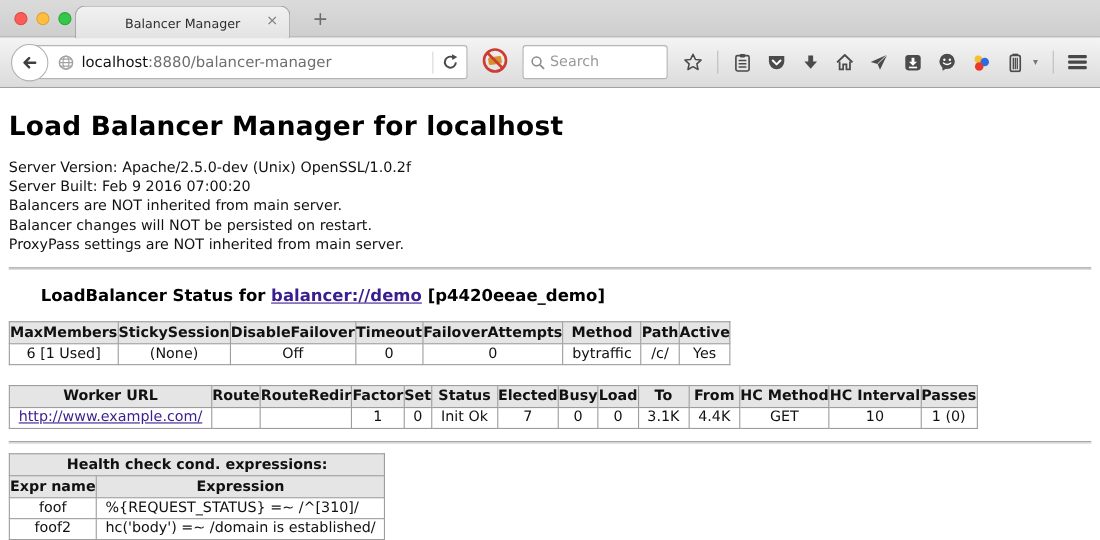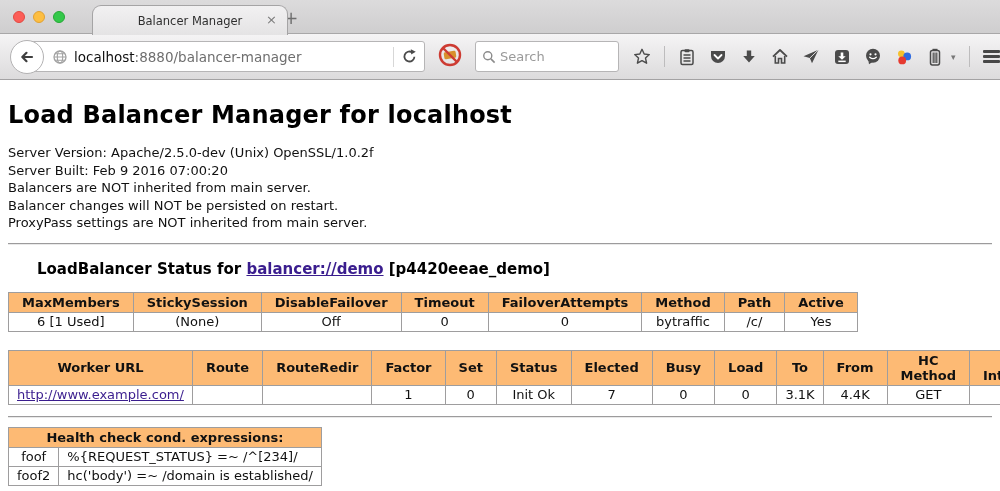--- a/index.html
+++ b/index.html
@@ -7,61 +7,61 @@
   body { font-family: "DejaVu Sans", sans-serif; background:#ffffff; }
   .window { width:1000px; height:491px; overflow:hidden; position:relative; background:#fff; }
 
   
   .tab-bar { height:34px; background:linear-gradient(#dcdbdc,#cfcecf); position:relative; border-bottom:1px solid #a8a7a8; }
   .traffic-lights { position:absolute; left:13px; top:11px; display:flex; gap:8px; }
   .light { width:12px; height:12px; border-radius:50%; }
   .light.red { background:#fc5d57; border:1px solid #e14942; }
   .light.yellow { background:#fdbe41; border:1px solid #e0a134; }
   .light.green { background:#34c84a; border:1px solid #26a835; }
-  .tab { position:absolute; left:92px; top:5px; width:196px; height:30px; background:linear-gradient(#f2f1f2,#e4e3e4);
+  .tab { position:absolute; left:68px; top:5px; width:196px; height:30px; background:linear-gradient(#f2f1f2,#e4e3e4);
          border:1px solid #a5a4a5; border-bottom:none; border-radius:9px 9px 0 0;
          display:flex; align-items:center; justify-content:center; z-index:2; }
   .tab-title { font-size:11.5px; color:#2f2f2f; }
   .tab-close { position:absolute; right:10px; top:7px; font-size:13px; color:#7b7b7b; line-height:14px; cursor:default; }
   .new-tab { position:absolute; left:284px; top:8px; font-size:17px; color:#6d6d6d; }
 
   
   .nav-bar { height:46px; background:linear-gradient(#f5f4f5,#dcdbdc); border-bottom:1px solid #a3a2a3;
              display:flex; align-items:center; padding:0 10px; }
   .back-btn { width:34px; height:34px; border-radius:50%; background:#fff; border:1px solid #b3b2b3;
               display:flex; align-items:center; justify-content:center; z-index:2; flex:none; }
   .url-bar { width:398px; height:31px; background:#fff; border:1px solid #b6b5b6; border-radius:3px;
              margin-left:-17px; padding-left:24px; padding-right:6px; display:flex; align-items:center; flex:none; }
   .url-text { font-size:13.5px; margin-left:6px; white-space:nowrap; overflow:hidden; flex:1; }
   .url-domain { color:#111; }
   .url-rest { color:#6e6e6e; }
   .url-divider { width:1px; height:20px; background:#d7d7d7; margin:0 7px; }
   .block-icon { margin-left:12px; flex:none; }
-  .search-bar { width:144px; height:31px; background:#fff; border:1px solid #b6b5b6; border-radius:3px;
+  .search-bar { width:132px; height:31px; background:#fff; border:1px solid #b6b5b6; border-radius:3px;
                 margin-left:12px; display:flex; align-items:center; padding:0 6px; flex:none; }
   .search-input { border:none; outline:none; width:90px; font-size:13px; color:#333; font-family:"DejaVu Sans",sans-serif; background:transparent; margin-left:4px; }
   .search-input::placeholder { color:#9a9a9a; }
   .icon-row { display:flex; align-items:center; margin-left:14px; gap:13px; flex:none; }
   .tb-sep { width:1px; height:21px; background:#bdbcbd; }
   .tb-icon { width:18px; height:18px; display:flex; align-items:center; justify-content:center; }
   .caret { font-size:9px; color:#777; margin-left:-6px; }
   .hamburger { display:flex; flex-direction:column; gap:2.6px; }
   .hamburger span { display:block; width:17px; height:2.6px; background:#474747; border-radius:1px; }
 
   
   .content { background:#fff; padding:0 8px; height:411px; }
   h1.page-title { font-size:24px; font-weight:bold; color:#000; padding-top:21px; margin-bottom:15px; letter-spacing:0.2px; }
   .info-line { font-size:13px; color:#111; line-height:17.5px; }
   hr.rule { border:none; height:2px; background:#9c9b9c; border-bottom:1px solid #e9e9e9; margin-top:11px; }
   .status-heading { font-size:15px; font-weight:bold; margin-top:15px; margin-bottom:14px;margin-left:29px; }
   .status-heading a { color:#3a1d8e; text-decoration:underline; }
 
   table { border-collapse:collapse; font-size:13px; color:#111; }
   th, td { border:1px solid #9e9d9e; padding:1px 8px; text-align:center; height:19px; }
-  th { background:#fdba74; font-weight:bold; padding:2px 13px; }
+  th { background:#e5e5e5; font-weight:bold; padding:2px 0; }
   td.left, th.caption { text-align:center; }
   td.lcell { text-align:left; }
   a.tbl-link { color:#3a1d8e; text-decoration:underline;text-align:center; }
   .worker-table { margin-top:18px; }
   .health-table { margin-top:9px; }
   .health-table td.expr { text-align:left; }
   .hr2 { margin-top:5px; }
 </style>
 </head>
 <body>
@@ -272,22 +272,26 @@
       </table>
 
     <hr class="rule hr2">
 
     <table class="health-table">
       <tbody>
           <tr>
         <th colspan="2" class="caption">Health check cond. expressions:</th>
       </tr>
       <tr>
+        <th>Expr name</th>
+        <th>Expression</th>
+      </tr>
+      <tr>
         <td>foof</td>
-        <td class="expr">%{REQUEST_STATUS} =~ /^[234]/</td>
+        <td class="expr">%{REQUEST_STATUS} =~ /^[310]/</td>
       </tr>
       <tr>
         <td>foof2</td>
         <td class="expr">hc('body') =~ /domain is established/</td>
       </tr>
     </tbody>
       </table>
 
   </div>
 

